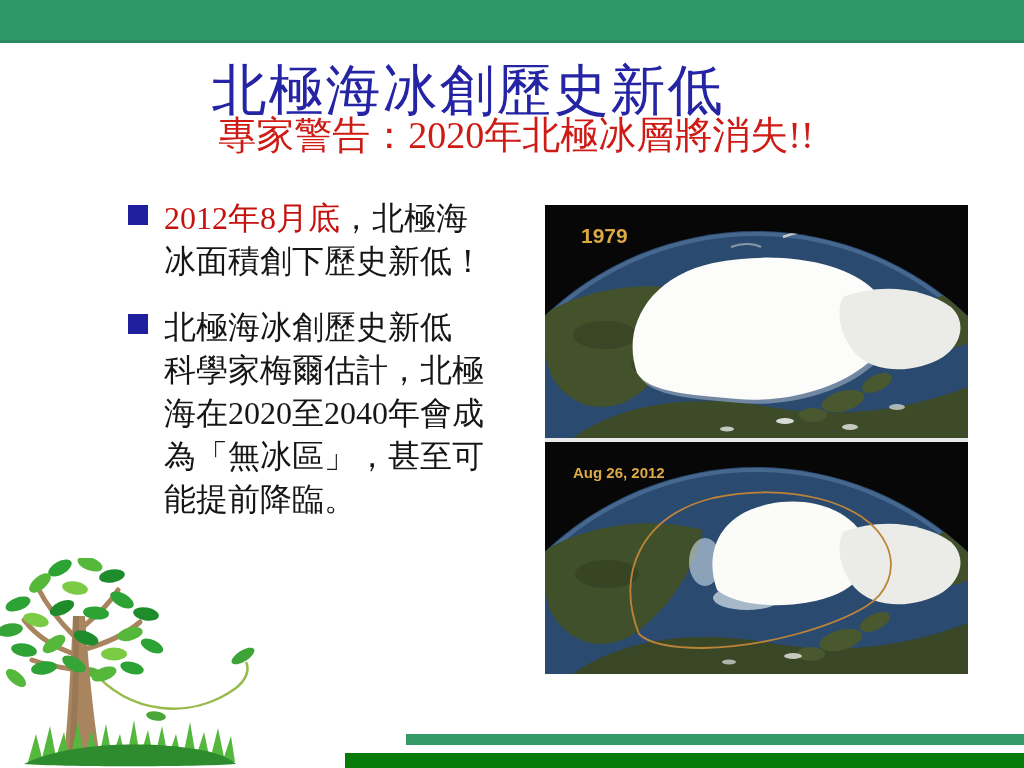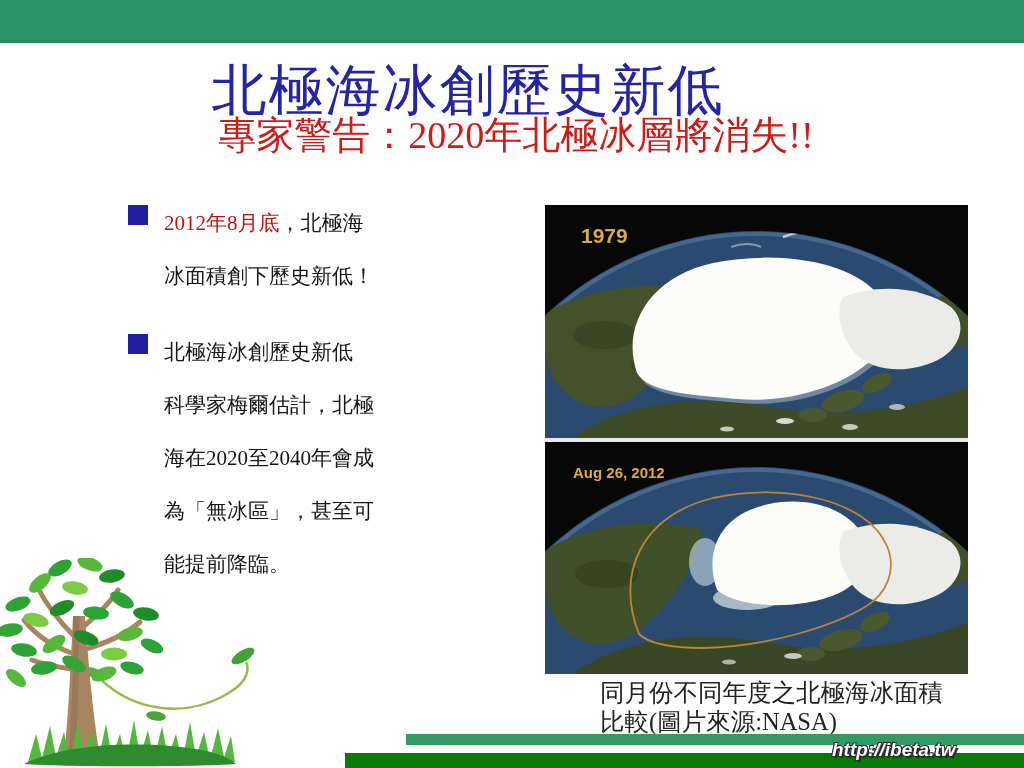--- a/index.html
+++ b/index.html
@@ -19,21 +19,21 @@
   
   .title{position:absolute;left:0;top:44px;width:904px;margin:16px;text-align:center;
          font-size:55px;font-weight:normal;letter-spacing:2px;color:#2424a4;line-height:62px;}
   .subtitle{position:absolute;left:0;top:108px;width:1024px;margin:4px;text-align:center;
             font-size:38px;font-weight:normal;color:#cf1b15;line-height:46px;}
 
   
   .bullets{position:absolute;left:128px;top:197px;width:402px;}
   .bullet-item{display:flex;align-items:flex-start;margin-bottom:23px;}
   .bullet-square{width:20px;height:20px;background:#1f1f9e;margin:8px 16px 0 0;flex:none;}
-  .bullet-text{font-size:21px;line-height:53px;color:#161616;white-space:pre-line;}
+  .bullet-text{font-size:32px;line-height:43px;color:#161616;white-space:pre-line;}
   .hl{color:#c4120e;}
 
   
   .figure-stack{position:absolute;left:545px;top:205px;width:389px;text-align:right;}
   .figure-stack svg{display:block;}
   .figure-divider{width:423px;height:4px;background:#e9e9e9;}
   .caption{position:absolute;left:600px;top:678px;width:350px;font-size:24.5px;
            line-height:29px;color:#222;white-space:pre-line;}
 
   
@@ -128,22 +128,20 @@
         <path fill="#ebece7" d="M298,90 C334,76 378,80 406,100 C421,114 418,136 398,150 C368,168 328,166 310,146 C296,130 290,106 298,90 Z"></path>
         <path d="M94,192 C70,132 96,74 168,56 C240,40 322,58 342,104 C352,128 342,152 320,165 C288,184 222,205 158,206 C122,206 103,201 94,192 Z" fill="none" stroke="#bd8438" stroke-width="1.8"></path>
         <ellipse cx="248" cy="214" rx="9" ry="3" fill="#ffffff" opacity="0.7"></ellipse>
         <ellipse cx="184" cy="220" rx="7" ry="2.5" fill="#ffffff" opacity="0.6"></ellipse>
       </g>
       <text x="28" y="36" font-family="Liberation Sans, DejaVu Sans, sans-serif" font-weight="bold" font-size="15" fill="#dcaa45">Aug 26, 2012</text>
     </svg>
 
   </div>
 
-  <div class="caption">同月份不同年度之北極海冰面積
-比較(圖片來源:NASA)</div>
 
   <svg class="tree-svg" width="300" height="210" viewBox="0 0 300 210">
 
     <path d="M90,110 C130,158 192,162 236,130 C246,122 250,112 246,104" fill="none" stroke="#97bb4a" stroke-width="2.5"></path>
     <ellipse cx="243" cy="98" rx="13" ry="5.5" fill="#3fa437" transform="rotate(-32 243 98)"></ellipse>
     <ellipse cx="96" cy="116" rx="12" ry="5" fill="#57b23c" transform="rotate(24 96 116)"></ellipse>
     <ellipse cx="156" cy="158" rx="10" ry="4.5" fill="#4aa637" transform="rotate(8 156 158)"></ellipse>
 
     <g stroke="#a8855f" stroke-width="5" stroke-linecap="round" fill="none">
       <path d="M74,78 C60,64 48,50 38,30"></path>
@@ -182,15 +180,14 @@
     </g>
 
     <g>
       <path fill="#55b83e" d="M28,204 L36,176 L42,200 L50,168 L56,199 L64,174 L70,202 L78,164 L84,199 L92,172 L98,203 L106,166 L112,199 L120,176 L126,203 L134,162 L140,199 L148,172 L154,202 L162,168 L168,199 L176,176 L182,203 L190,164 L196,199 L204,174 L210,202 L218,170 L224,199 L231,178 L235,204 Z"></path>
       <path fill="#2e8b2e" d="M24,206 C60,188 120,184 170,188 C205,191 225,196 236,206 C200,209 60,209 24,206 Z"></path>
     </g>
   </svg>
 
   <div class="footer-stripe-light"></div>
   <div class="footer-bar-dark"></div>
-  <div class="watermark">http://ibeta.tw</div>
 
 </div>
 
 </body></html>

